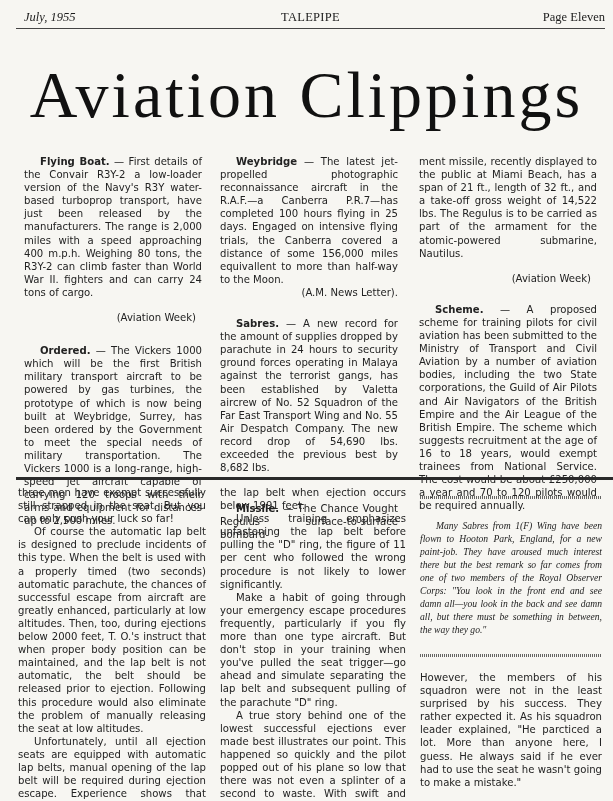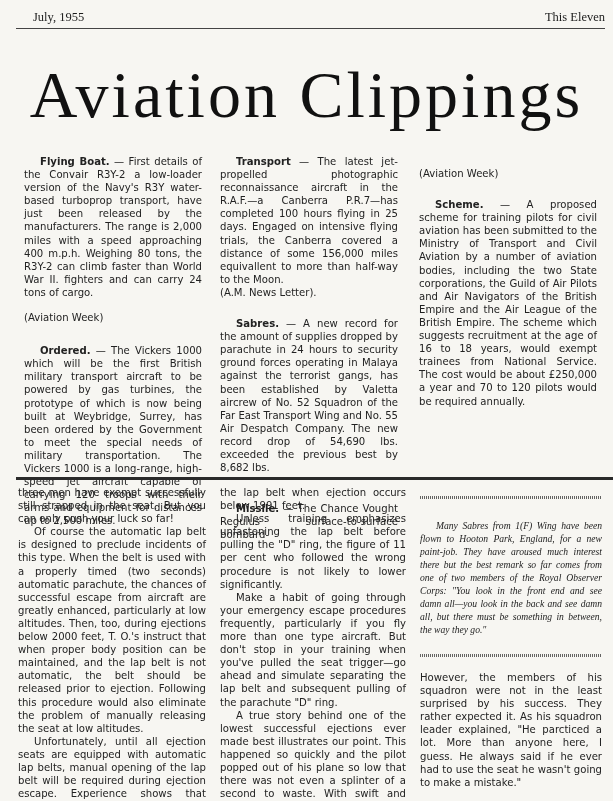--- a/index.html
+++ b/index.html
@@ -7,38 +7,38 @@
     width:613px; height:801px; overflow:hidden;
     background:#f7f6f2; color:#1c1c1c;
     font-family:"DejaVu Sans", sans-serif;
     position:relative;
   }
   .runhead {
     position:absolute; left:16px; right:8px; top:10px; height:18px;
     border-bottom:1px solid #444;
     font-family:"Liberation Serif", serif; font-size:12.5px;
   }
-  .runhead .l { position:absolute; left:17px; top:0; }
+  .runhead .l { position:absolute; left:8px; top:0;font-style:italic; }
   .runhead .c { position:absolute; left:0; right:0; top:0; text-align:center; letter-spacing:0.3px; }
   .runhead .r { position:absolute; right:0; top:0; }
   .title {
     position:absolute; left:0; width:613px; top:62px;
     text-align:center;
     font-family:"Liberation Serif", serif; font-size:66px; letter-spacing:3px;
     color:#111; line-height:1;
   }
   .col {
     position:absolute; font-size:10.1px; line-height:13.1px;
     text-align:justify; color:#222;
   }
   .col p { margin:0; }
   .col .gap { height:12px; }
   .col b { font-weight:bold; }
-  .src { padding-right:6px; }
-  .src-c { text-align:left; }
+  .src { text-align:right; padding-right:6px; }
+  .src-c { text-align:right; }
   .indent { text-indent:16px; }
   .c1 { left:24px; top:155px; width:178px; }
   .c2 { left:220px; top:155px; width:178px; }
   .c3 { left:419px; top:155px; width:178px; }
   .divider {
     position:absolute; left:16px; right:0; top:477px; height:3px; background:#2a2a2a;
   }
   .b1 { left:18px; top:486px; width:188px; }
   .b2 { left:220px; top:486px; width:186px; }
   .b3 { left:420px; top:486px; width:182px; }
@@ -50,45 +50,47 @@
   .boxquote {
     font-family:Liberation Serif, serif; font-style:italic; font-size:9.6px; line-height:13px;
     text-align:justify; padding:10px 0 8px 0;
   }
 </style>
 </head>
 <body>
 
 <div class="runhead">
   <span class="l">July, 1955</span>
-  <span class="r">This Eleven</span>
+  <span class="c">TALEPIPE</span>
+  <span class="r">Page Eleven</span>
 </div>
 
 <div class="title">Aviation Clippings</div>
 
 <div class="col c1">
   <p class="indent"><b>Flying Boat.</b><span> — First details of the Convair R3Y-2 a low-loader version of the Navy's R3Y water-based turboprop transport, have just been released by the manufacturers. The range is 2,000 miles with a speed approaching 400 m.p.h. Weighing 80 tons, the R3Y-2 can climb faster than World War II. fighters and can carry 24 tons of cargo.</span></p>
   <div class="gap"></div>
   <p class="src">(Aviation Week)</p>
   <div class="gap" style="height:20px"></div>
   <p class="indent"><b>Ordered.</b><span> — The Vickers 1000 which will be the first British military transport aircraft to be powered by gas turbines, the prototype of which is now being built at Weybridge, Surrey, has been ordered by the Government to meet the special needs of military transportation. The Vickers 1000 is a long-range, high-speed jet aircraft capable of carrying 120 troops with their arms and equipment for distances up to 2,500 miles.</span></p>
   <div class="gap"></div>
 </div>
 
 <div class="col c2">
-  <p class="indent"><b>Transport</b><span> — The latest jet-propelled photographic reconnaissance aircraft in the R.A.F.—a Canberra P.R.7—has completed 100 hours flying in 25 days. Engaged on intensive flying trials, the Canberra covered a distance of some 156,000 miles equivallent to more than half-way to the Moon.</span></p>
+  <p class="indent"><b>Weybridge</b><span> — The latest jet-propelled photographic reconnaissance aircraft in the R.A.F.—a Canberra P.R.7—has completed 100 hours flying in 25 days. Engaged on intensive flying trials, the Canberra covered a distance of some 156,000 miles equivallent to more than half-way to the Moon.</span></p>
   <p class="src-c">(A.M. News Letter).</p>
   <div class="gap" style="height:18px"></div>
   <p class="indent"><b>Sabres.</b><span> — A new record for the amount of supplies dropped by parachute in 24 hours to security ground forces operating in Malaya against the terrorist gangs, has been established by Valetta aircrew of No. 52 Squadron of the Far East Transport Wing and No. 55 Air Despatch Company. The new record drop of 54,690 lbs. exceeded the previous best by 8,682 lbs.</span></p>
   <div class="gap"></div>
   <div class="gap" style="height:16px"></div>
   <p class="indent"><b>Missile.</b><span> — The Chance Vought Regulus surface-to-surface bombard-</span></p>
 </div>
 
 <div class="col c3">
+  <p>ment missile, recently displayed to the public at Miami Beach, has a span of 21 ft., length of 32 ft., and a take-off gross weight of 14,522 lbs. The Regulus is to be carried as part of the armament for the atomic-powered submarine, Nautilus.</p>
   <div class="gap"></div>
   <p class="src">(Aviation Week)</p>
   <div class="gap" style="height:18px"></div>
   <p class="indent"><b>Scheme.</b><span> — A proposed scheme for training pilots for civil aviation has been submitted to the Ministry of Transport and Civil Aviation by a number of aviation bodies, including the two State corporations, the Guild of Air Pilots and Air Navigators of the British Empire and the Air League of the British Empire. The scheme which suggests recruitment at the age of 16 to 18 years, would exempt trainees from National Service. The cost would be about £250,000 a year and 70 to 120 pilots would be required annually.</span></p>
   <div class="gap"></div>
 </div>
 
 <div class="divider"></div>
 
 <div class="col b1">

